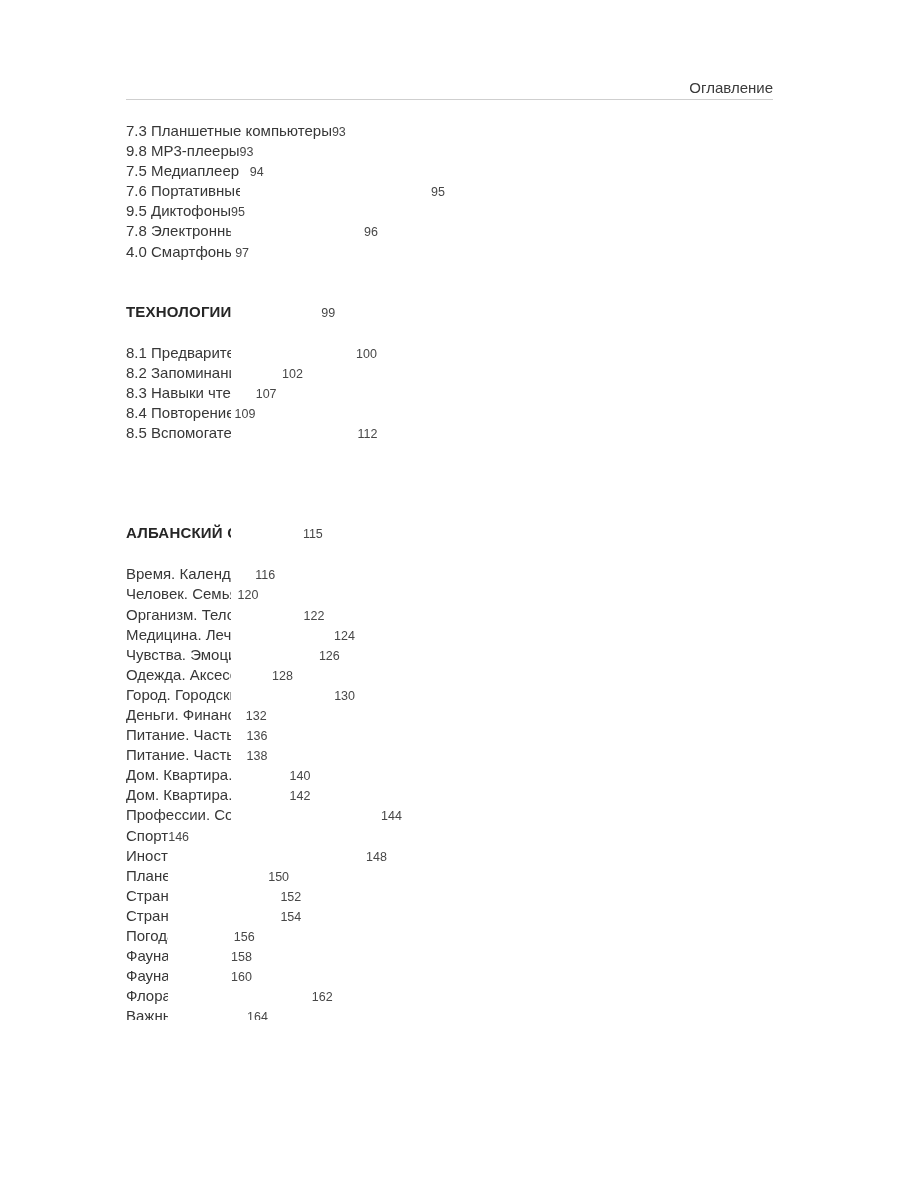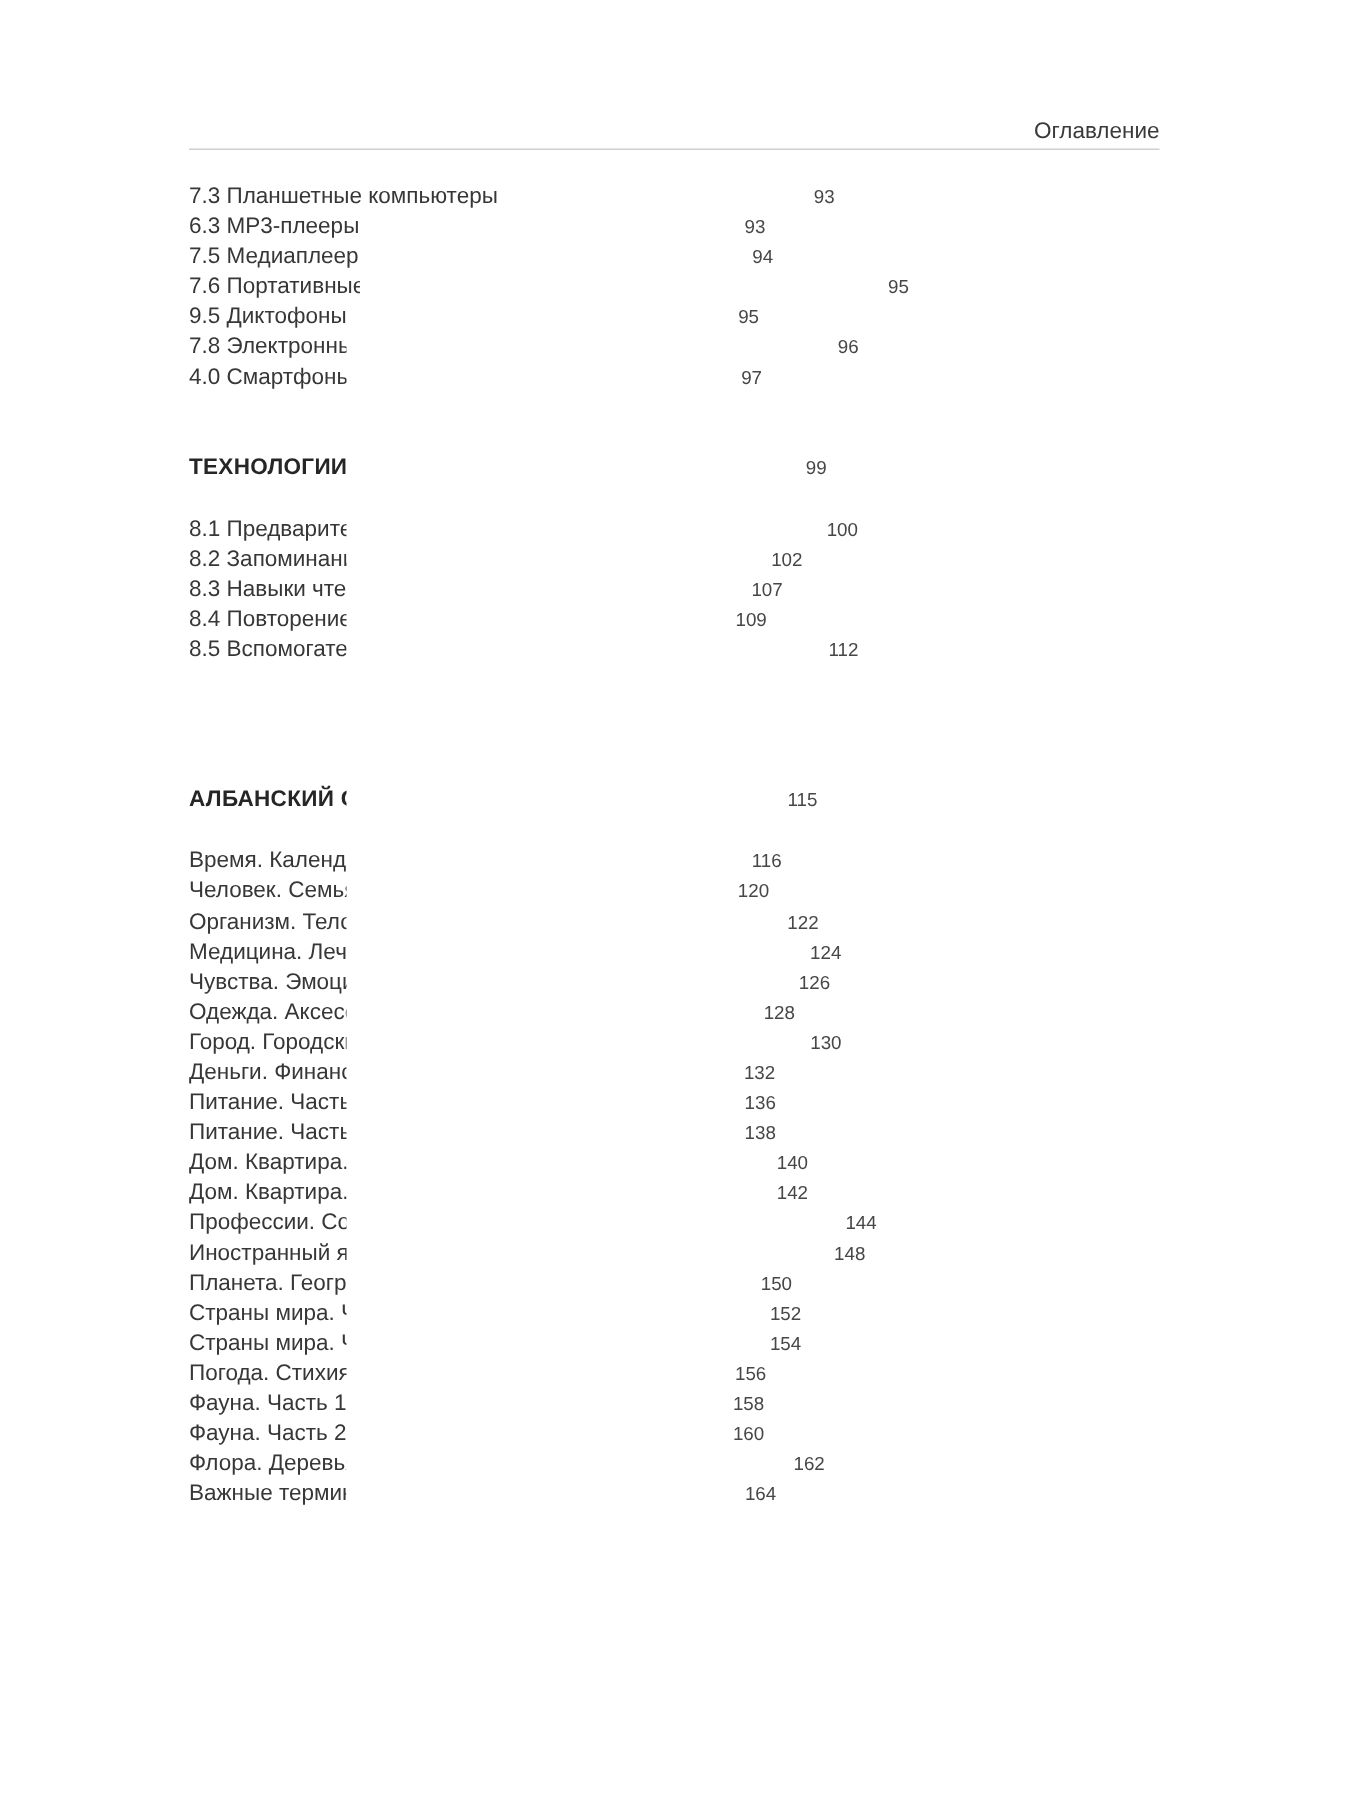--- a/index.html
+++ b/index.html
@@ -42,21 +42,20 @@
     color: #3a3a3a;
   }
   
   .row {
     display: flex;
     justify-content: space-between;
     align-items: baseline;
     height: 20.1px;
     line-height: 20.1px;
     padding-right: 6px;
-    text-align: center;
   }
   .row .label {
     font-size: 15px;
     color: #373737;
     white-space: nowrap;
   }
   .row .page {
     font-size: 12.5px;
     color: #474747;
     white-space: nowrap;
@@ -94,21 +93,21 @@
     </div>
 
     <div id="toc-sections">
         <div class="section section-0">
           <div class="entries">
             <div class="row">
               <span class="label">7.3 Планшетные компьютеры</span>
               <span class="page">93</span>
             </div>
             <div class="row">
-              <span class="label">6.3 MP3-плееры</span>
+              <span class="label">9.8 MP3-плееры</span>
               <span class="page">93</span>
             </div>
             <div class="row">
               <span class="label">7.5 Медиаплееры</span>
               <span class="page">94</span>
             </div>
             <div class="row">
               <span class="label">7.6 Портативные электронные переводчики</span>
               <span class="page">95</span>
             </div>
@@ -206,20 +205,24 @@
             </div>
             <div class="row">
               <span class="label">Дом. Квартира. Часть 2</span>
               <span class="page">142</span>
             </div>
             <div class="row">
               <span class="label">Профессии. Социальное положение</span>
               <span class="page">144</span>
             </div>
             <div class="row">
+              <span class="label">Спорт</span>
+              <span class="page">146</span>
+            </div>
+            <div class="row">
               <span class="label">Иностранный язык. Правописание</span>
               <span class="page">148</span>
             </div>
             <div class="row">
               <span class="label">Планета. География</span>
               <span class="page">150</span>
             </div>
             <div class="row">
               <span class="label">Страны мира. Часть 1</span>
               <span class="page">152</span>

